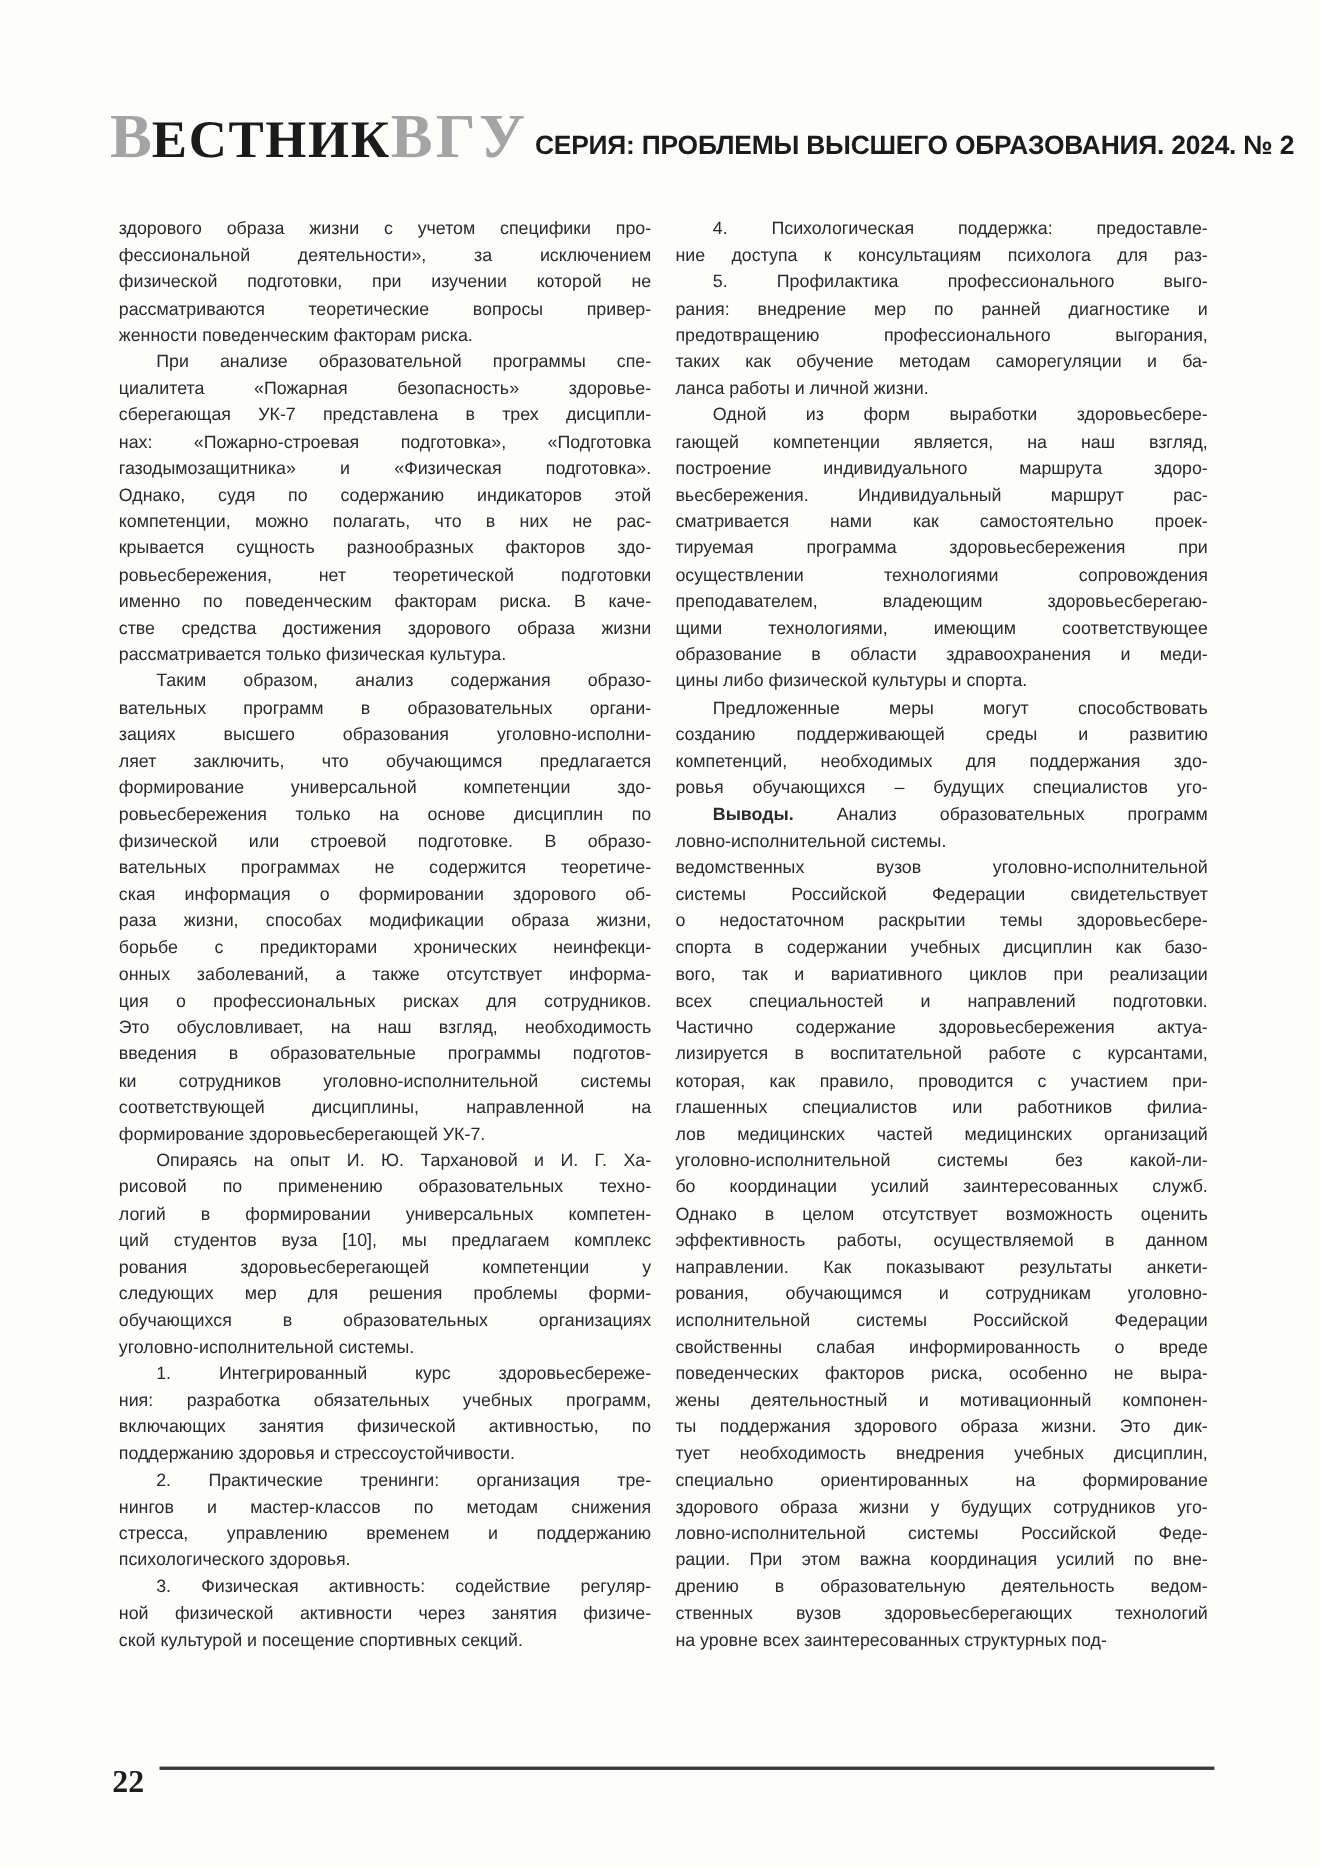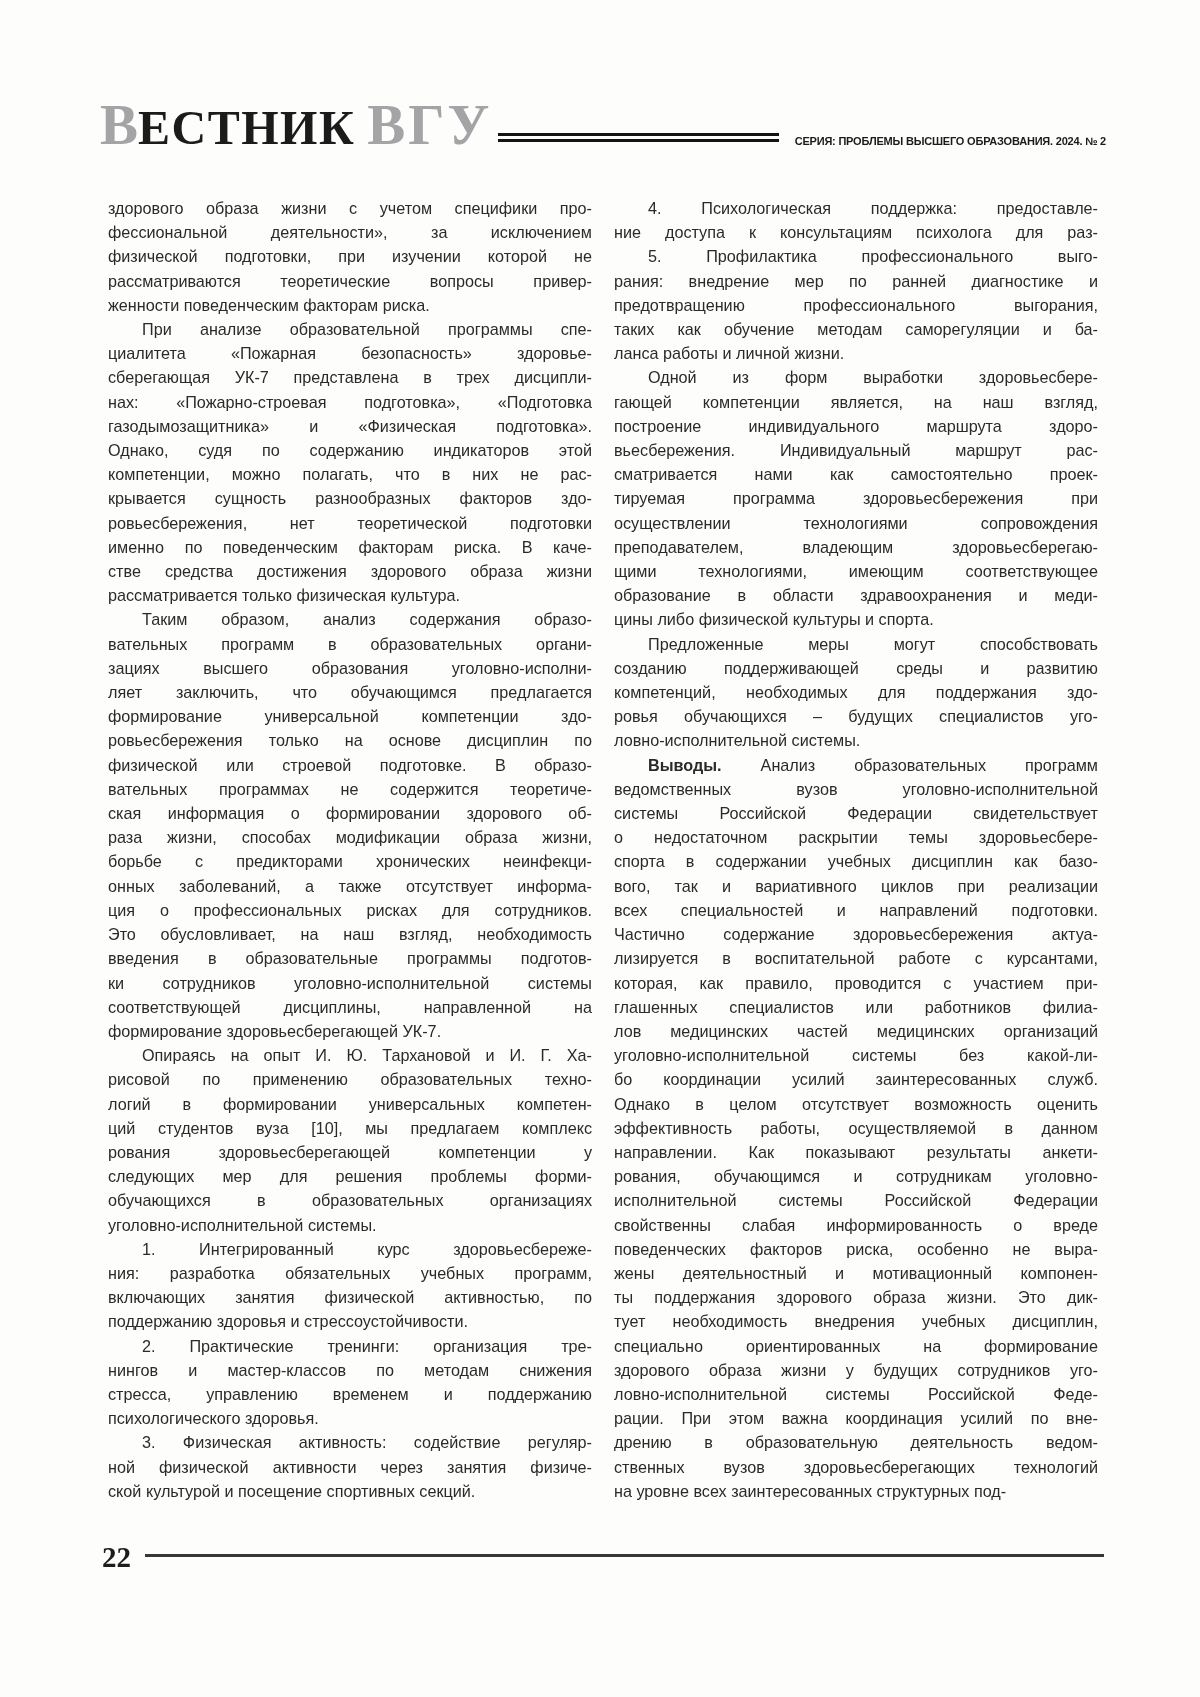--- a/index.html
+++ b/index.html
@@ -13,49 +13,49 @@
   }
 
   
   .header {
     position:absolute; top:88px; left:100px; width:1006px; height:62px;
     display:flex; align-items:flex-end;
   }
   .logo { font-family:"Liberation Serif", serif; font-weight:bold; white-space:nowrap; line-height:0.9; }
   .logo-initial { font-size:57px; color:#a4a4a7; }
   .logo-rest    { font-size:48px; color:#1b1b1b; letter-spacing:1.5px; }
-  .logo-suffix  { font-size:57px; color:#a4a4a7; letter-spacing:3px; margin-left:12px; }
+  .logo-suffix  { font-size:57px; color:#a4a4a7; letter-spacing:3px; }
   .header-rule {
     flex:1 1 auto; height:3px; margin:0 0 8px 6px;
     border-top:3.5px solid #141414; border-bottom:3.5px solid #141414;
   }
   .series {
-    font-size:11px; font-weight:bold; letter-spacing:-0.2px;
-    white-space:nowrap; margin-left:16px; margin-bottom:3px; color:#1b1b1b;
+    font-size:24px; font-weight:bold; letter-spacing:-0.2px;
+    white-space:nowrap; margin-left:0; margin-bottom:3px; color:#1b1b1b;
   }
 
   
   .columns {
     position:absolute; top:156px; left:108px; width:990px;
     display:flex; gap:22px;margin-top:40px;
   }
   .col { width:484px; }
   .line {
     font-size:16.2px; line-height:24.2px;
     text-align:justify; text-align-last:justify;
     white-space:normal;
   }
   .line.last { text-align-last:left; }
   .line.indent { text-indent:34px; }
   .line b { font-weight:bold; }
 
   
   .footer {
-    position:absolute; top:1543px; left:102px; width:1004px;
-    display:flex; align-items:center;
+    position:absolute; top:1606px; left:102px; width:1004px;
+    display:flex; align-items:flex-start;
   }
   .pagenum {
     font-family:"Liberation Serif", serif; font-weight:bold;
     font-size:29px; line-height:1; color:#1d1d1d;
   }
   .footer-rule { flex:1 1 auto; border-bottom:3px solid #383838; margin:0 2px 5px 14px; }
 </style>
 </head>
 <body>
 
@@ -140,22 +140,22 @@
         <div class="line">тируемая программа здоровьесбережения при</div>
         <div class="line">осуществлении технологиями сопровождения</div>
         <div class="line">преподавателем, владеющим здоровьесберегаю-</div>
         <div class="line">щими технологиями, имеющим соответствующее</div>
         <div class="line">образование в области здравоохранения и меди-</div>
         <div class="line last">цины либо физической культуры и спорта.</div>
         <div class="line indent">Предложенные меры могут способствовать</div>
         <div class="line">созданию поддерживающей среды и развитию</div>
         <div class="line">компетенций, необходимых для поддержания здо-</div>
         <div class="line">ровья обучающихся – будущих специалистов уго-</div>
+        <div class="line indent"><b>Выводы.</b> Анализ образовательных программ</div>
         <div class="line last">ловно-исполнительной системы.</div>
-        <div class="line indent"><b>Выводы.</b> Анализ образовательных программ</div>
         <div class="line">ведомственных вузов уголовно-исполнительной</div>
         <div class="line">системы Российской Федерации свидетельствует</div>
         <div class="line">о недостаточном раскрытии темы здоровьесбере-</div>
         <div class="line">спорта в содержании учебных дисциплин как базо-</div>
         <div class="line">вого, так и вариативного циклов при реализации</div>
         <div class="line">всех специальностей и направлений подготовки.</div>
         <div class="line">Частично содержание здоровьесбережения актуа-</div>
         <div class="line">лизируется в воспитательной работе с курсантами,</div>
         <div class="line">которая, как правило, проводится с участием при-</div>
         <div class="line">глашенных специалистов или работников филиа-</div>

